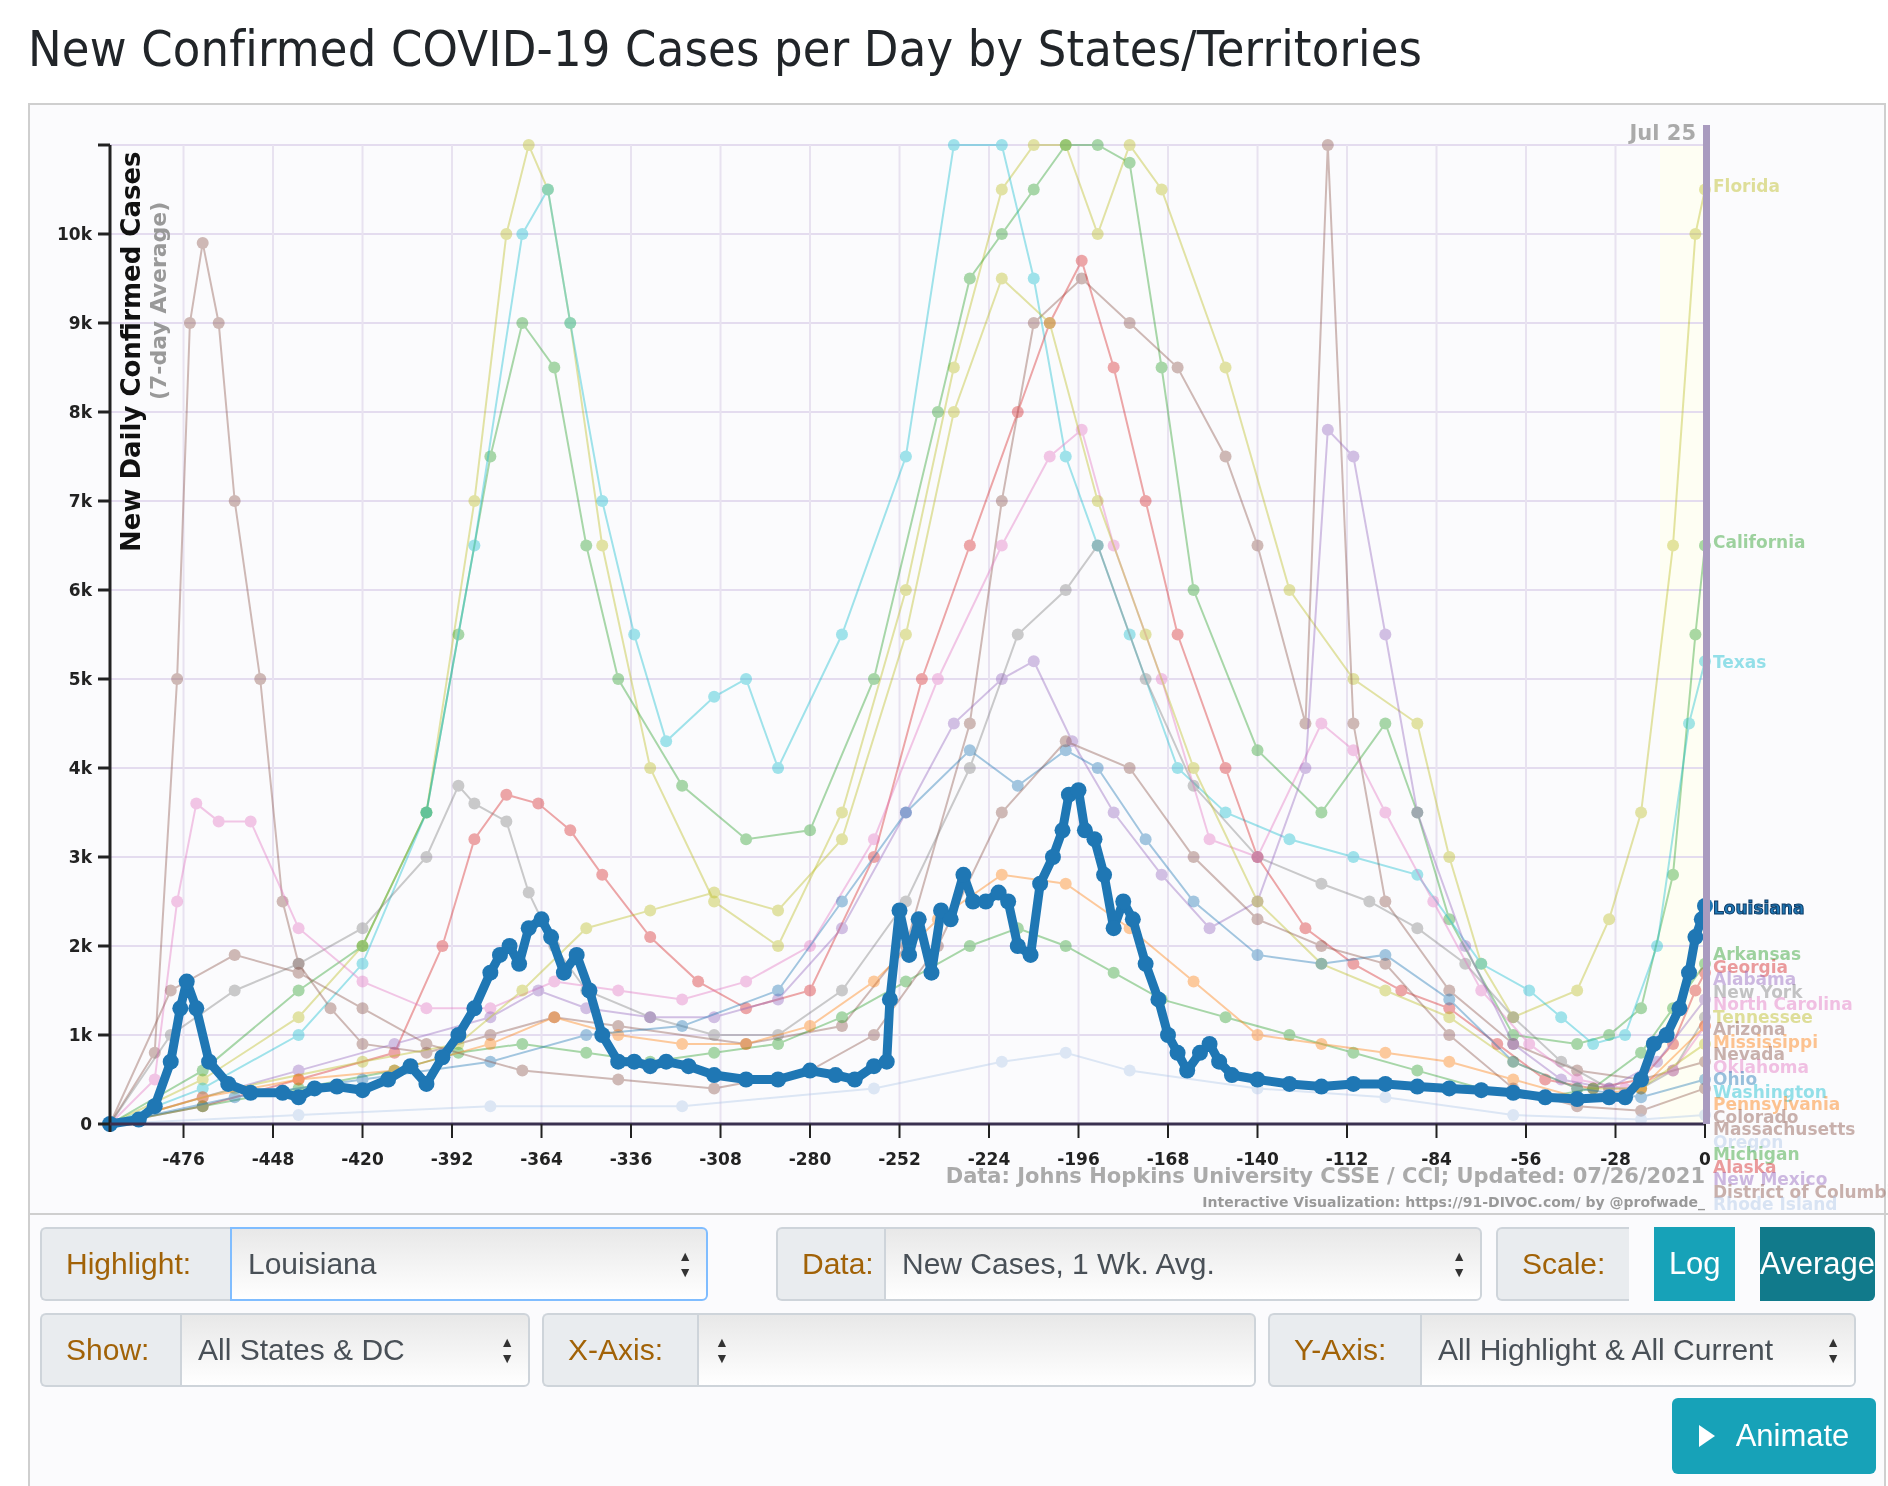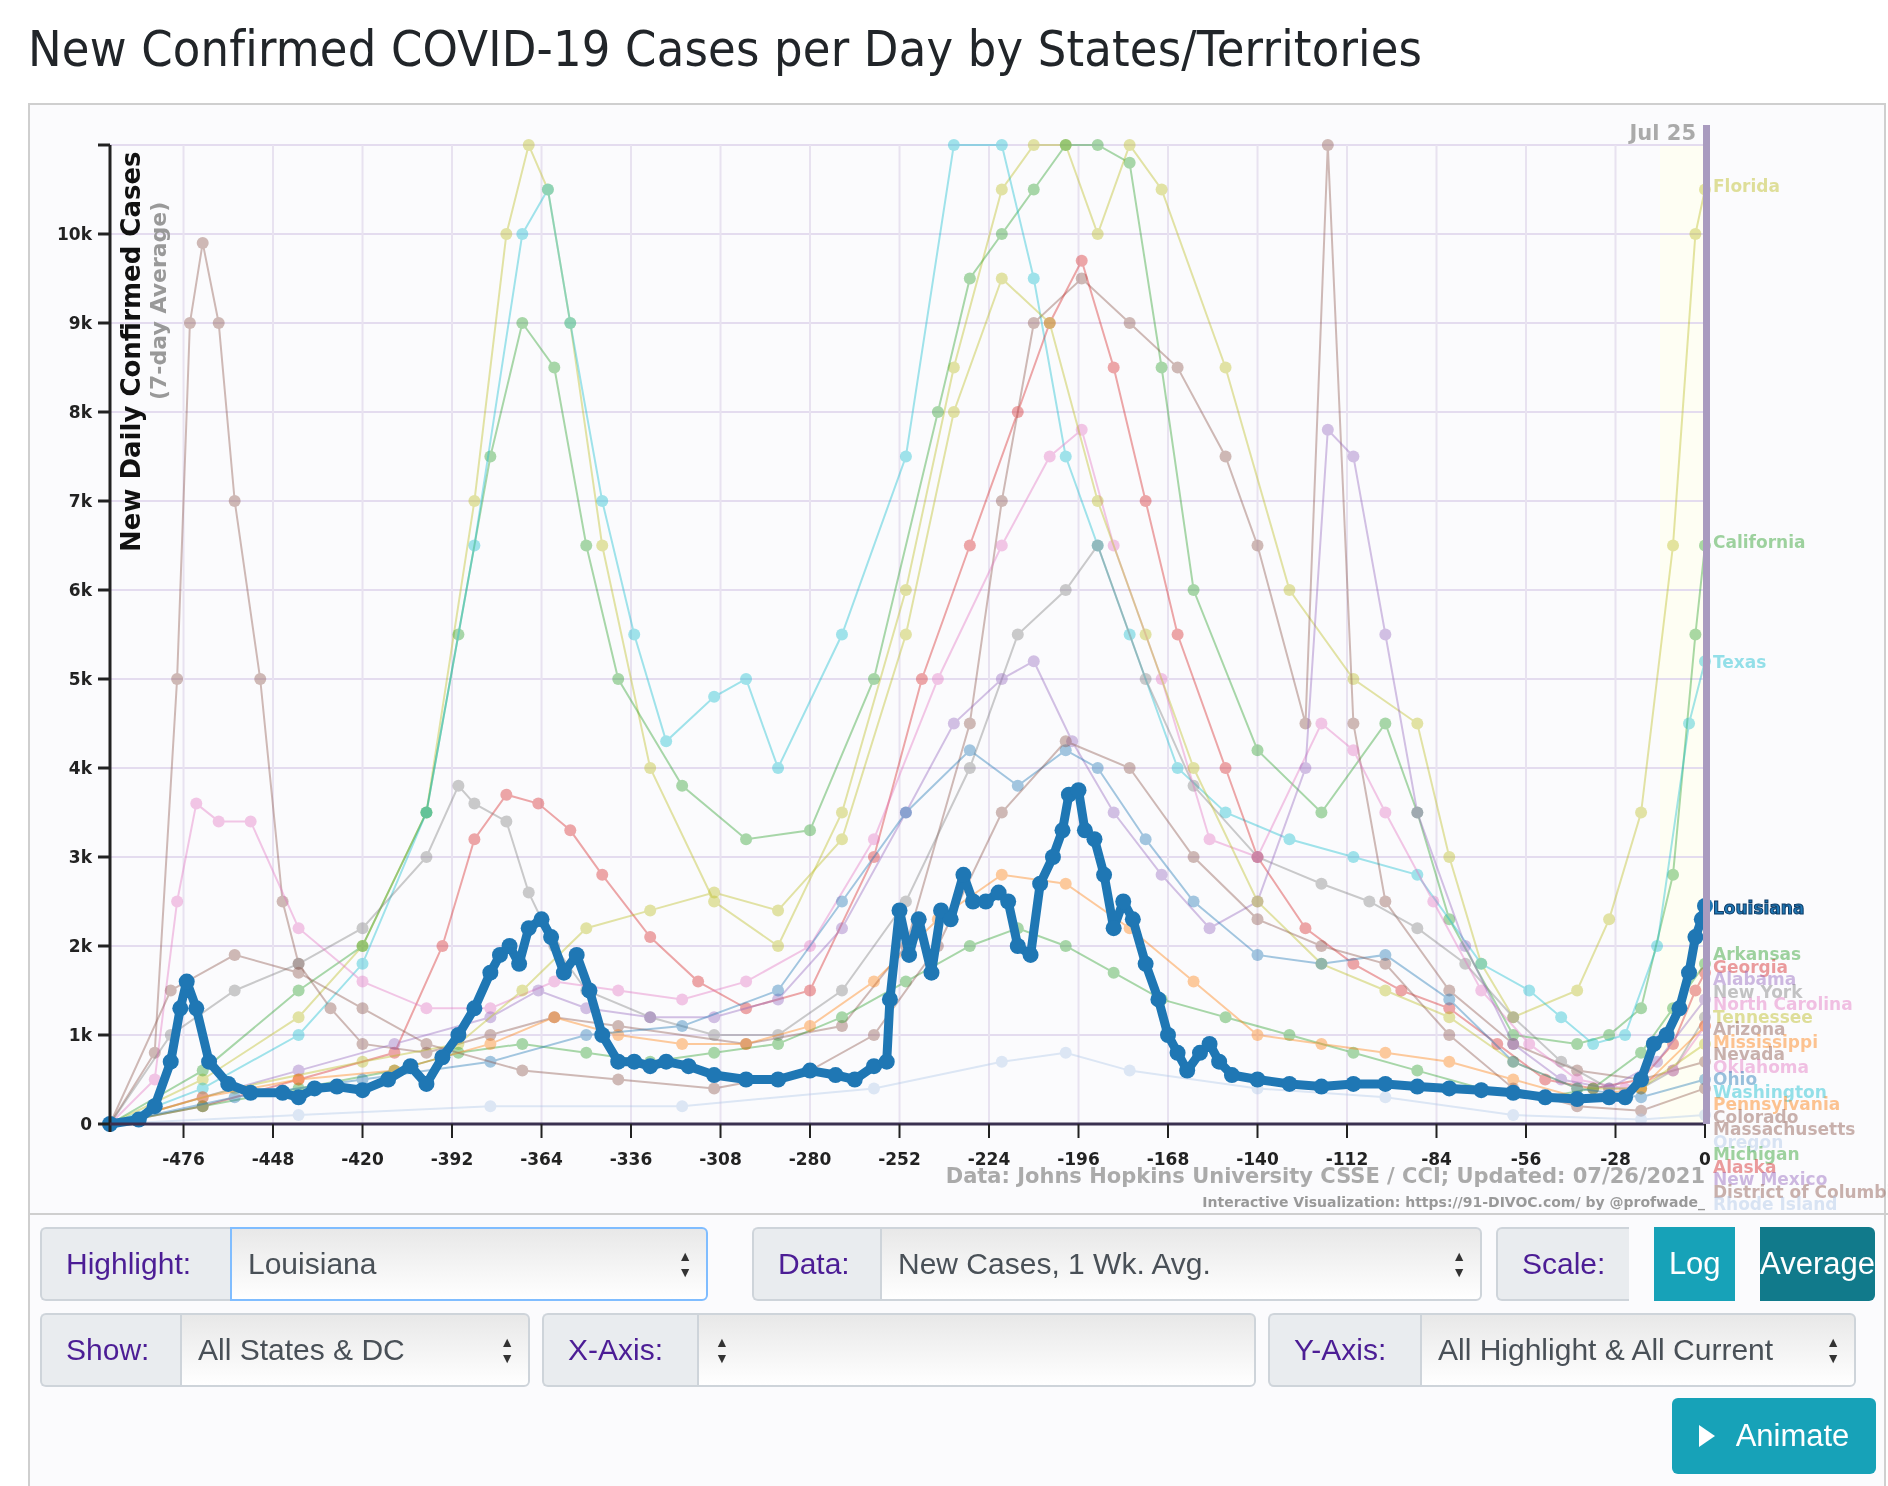--- a/index.html
+++ b/index.html
@@ -2,21 +2,21 @@
 <html><head>
 <meta charset="utf-8">
 <style>
   html, body { margin:0; padding:0; background:#ffffff; }
   body { width:1888px; height:1486px; position:relative; overflow:hidden; font-family:"Liberation Sans", sans-serif; color:#212529; }
   .page-title { position:absolute; left:28px; top:20px; font-size:50px; font-weight:500; letter-spacing:0.2px; color:#212529; white-space:nowrap; font-family:"DejaVu Sans", sans-serif; transform:scaleX(0.9); transform-origin:left top; }
   .chart-box { position:absolute; left:28px; top:103px; width:1858px; height:1383px; border:2px solid #cfcfcf; border-bottom:none; background:#fbfbfd; box-sizing:border-box; }
   .chart-svg { position:absolute; left:0; top:0; }
   .divider { position:absolute; left:28px; top:1213px; width:1860px; height:2px; background:#cfcfcf; }
   .ctl-group { position:absolute; height:74px; display:flex; border-radius:6px; box-sizing:border-box; }
-  .ctl-label { background:#e9ecef; border:2px solid #ced4da; border-right:none; border-radius:6px 0 0 6px; display:flex; align-items:center; padding:8px 24px; font-size:30px; color:#4c1d95; box-sizing:border-box; white-space:nowrap; }
+  .ctl-label { background:#e9ecef; border:2px solid #ced4da; border-right:none; border-radius:6px 0 0 6px; display:flex; align-items:center; padding:8px 24px; font-size:30px; color:#a16207; box-sizing:border-box; white-space:nowrap; }
   .ctl-select { flex:1; border:2px solid #ced4da; border-radius:0 6px 6px 0; display:flex; align-items:center; justify-content:space-between; padding:0 14px 0 16px; font-size:30px; color:#495057; background:linear-gradient(#e8e8e8,#ffffff); box-sizing:border-box; white-space:nowrap; cursor:pointer; }
   .ctl-select.focused { border-color:#80bdff; border-left-color:#80bdff; }
   .arrows { display:flex; flex-direction:column; font-size:14px; line-height:16px; color:#333; }
   .toggle-btn { display:flex; align-items:center; justify-content:center; font-size:31px; color:#ffffff; cursor:pointer; box-sizing:border-box;margin-left:25px; }
   .btn-log { background:#17a2b8; width:104px; }
   .btn-linear { background:#117a8b; width:140px; border-radius:0 6px 6px 0; }
   .animate-btn { position:absolute; left:1672px; top:1398px; width:204px; height:76px; background:#17a2b8; color:#fff; border-radius:6px; display:flex; align-items:center; justify-content:center; font-size:31px; cursor:pointer; gap:21px; }
   .animate-btn .play { width:0; height:0; border-left:16px solid #fff; border-top:11px solid transparent; border-bottom:11px solid transparent; }
   .tick-label { font-family:"DejaVu Sans", sans-serif; font-weight:bold; font-size:17px; fill:#222; }
   .axis-title { font-family:"DejaVu Sans", sans-serif; font-weight:bold; }
@@ -729,21 +729,21 @@
   <div class="ctl-select focused">
     <span>Louisiana</span>
     <span class="arrows">
         <span>▲</span>
         <span>▼</span>
       </span>
   </div>
 </div>
 
 <div class="ctl-group" style="left:752px; top:1227px; width:730px;">
-  <div class="ctl-label" style="width:128px;">Data:</div>
+  <div class="ctl-label" style="width:108px;margin-left:24px;">Data:</div>
   <div class="ctl-select">
     <span>New Cases, 1 Wk. Avg.</span>
     <span class="arrows">
         <span>▲</span>
         <span>▼</span>
       </span>
   </div>
 </div>
 
 <div class="ctl-group" style="left:1496px; top:1227px; width:379px;">

